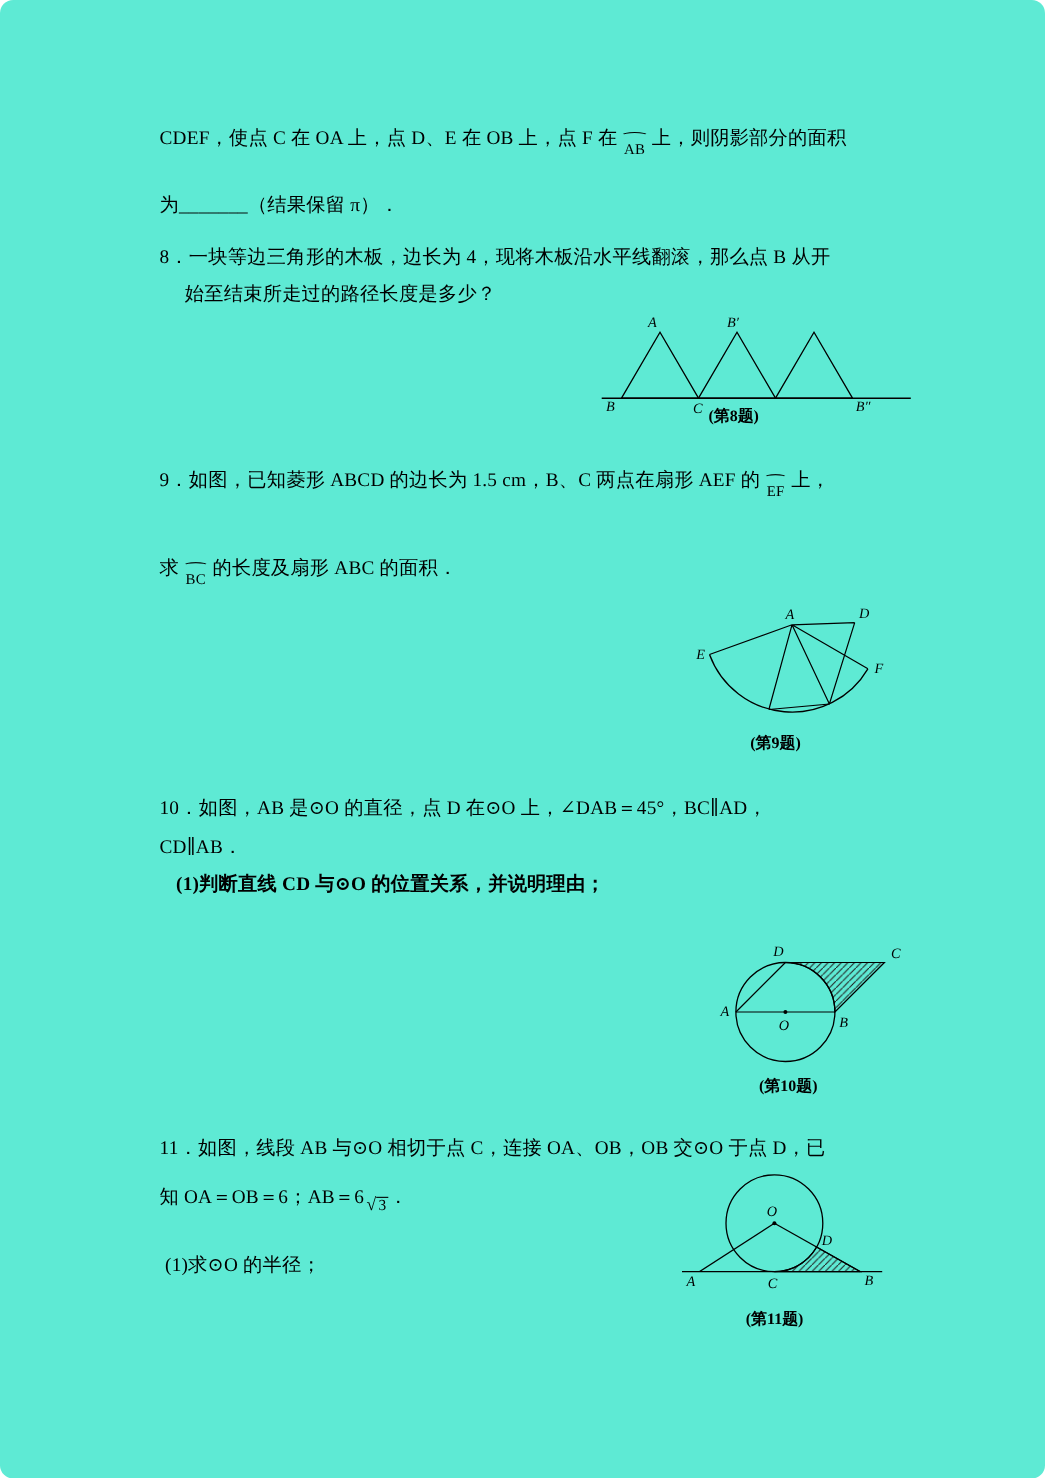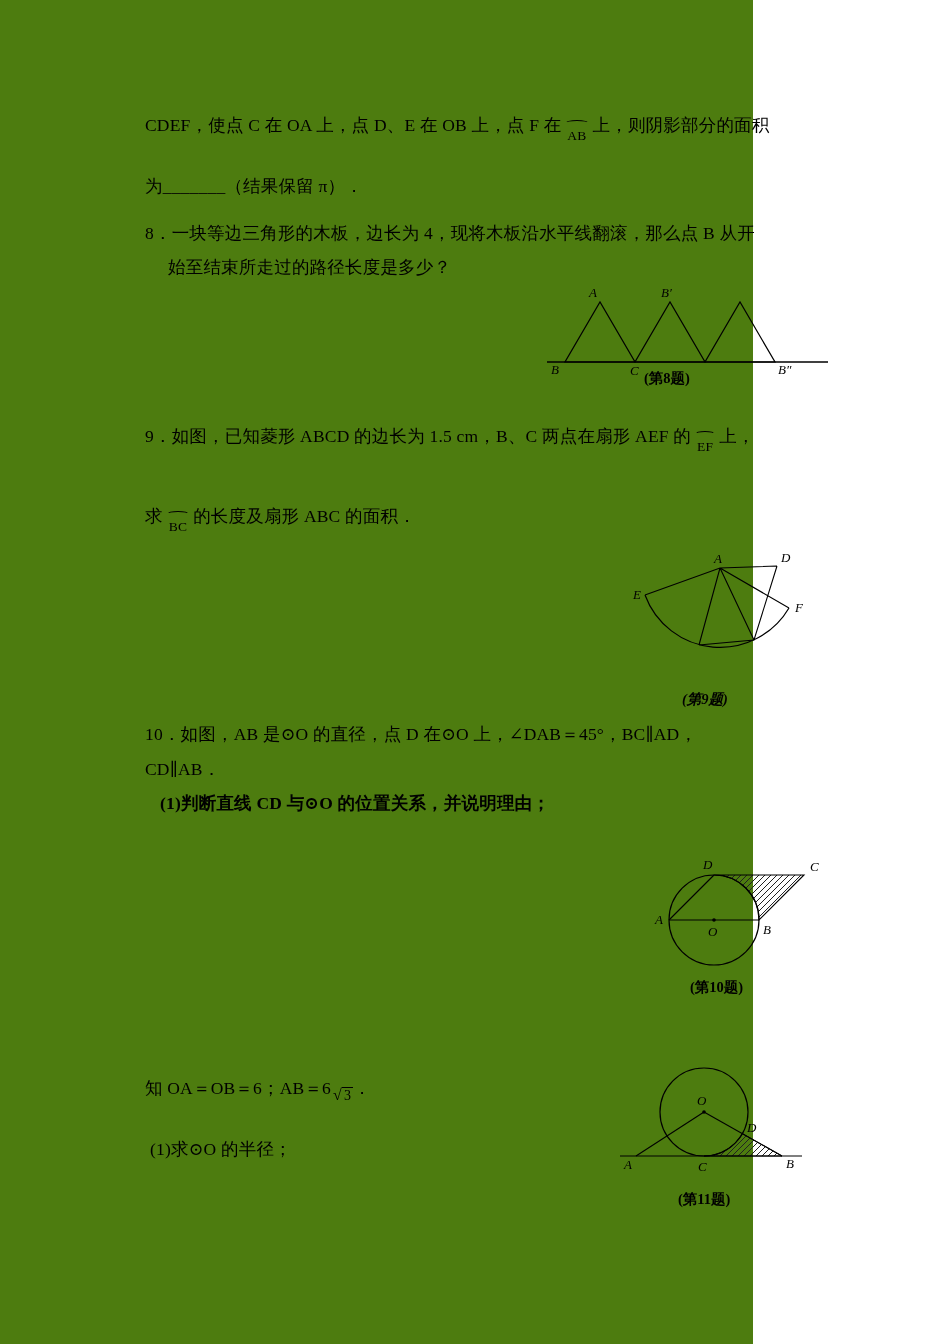--- a/index.html
+++ b/index.html
@@ -1,20 +1,20 @@
 <!DOCTYPE html>
 <html><head>
 <meta charset="utf-8">
 <style>
   * { margin:0; padding:0; box-sizing:border-box; }
   html,body { background:#ffffff; }
   .page {
-    position:relative; width:753px; height:1344px; background:#4d7c0f;
+    position:relative; width:950px; height:1344px; background:#5eead4;
     font-family:"Liberation Serif","DejaVu Serif",serif;
-    color:#000; font-size:17.5px;
+    color:#000; font-size:17.5px;border-radius:12px;
   }
   .line { position:absolute; white-space:nowrap; line-height:1.45; letter-spacing:0.2px; }
   
   .arcwrap { display:inline-block; position:relative; margin:0 6px; vertical-align:-9px;
              font-size:13.5px; line-height:1; padding-top:2px; }
   .arc-mark { position:absolute; top:-7px; left:-2px; right:-2px; height:6px;
               border:1px solid transparent; border-top:1.3px solid #000;
               border-radius:100% 100% 0 0; }
   
   .sqrtwrap { display:inline-block; vertical-align:-6px; font-size:14px; margin-left:2px; }
@@ -62,21 +62,21 @@
   <div class="figure" style="left:632px; top:552px;">
     <svg width="195" height="112" viewBox="0 0 195 112">
       <path d="M13,43 A80,80 0 0 0 157,56" fill="none" stroke="#000" stroke-width="1.2"></path>
       <path d="M13,43 L88,16 L145,14 M88,16 L157,56 M88,16 L67,93 M88,16 L122,88 M67,93 L122,88 L145,14" fill="none" stroke="#000" stroke-width="1.1"></path>
       <text class="lbl" x="82" y="11">A</text>
       <text class="lbl" x="149" y="10">D</text>
       <text class="lbl" x="1" y="47">E</text>
       <text class="lbl" x="163" y="60">F</text>
     </svg>
   </div>
-  <div class="caption" style="left:682px; top:690px;font-style:italic;">(第9题)</div>
+  <div class="caption" style="left:682px; top:666px;">(第9题)</div>
 
   <div class="line" style="left:145px; top:722px;">10．如图，AB 是⊙O 的直径，点 D 在⊙O 上，∠DAB＝45°，BC∥AD，</div>
   <div class="line" style="left:145px; top:757px;">CD∥AB．</div>
   <div class="line" style="left:160px; top:791px;font-weight:bold;">(1)判断直线 CD 与⊙O 的位置关系，并说明理由；</div>
 
   <div class="figure" style="left:652px; top:856px;">
     <svg width="178" height="118" viewBox="0 0 178 118">
       <defs>
         <pattern id="hatch10" patternUnits="userSpaceOnUse" width="6" height="6">
           <path d="M0,6 L6,0" stroke="#222" stroke-width="1"></path>
@@ -89,20 +89,21 @@
       <circle cx="62" cy="64" r="1.8" fill="#000"></circle>
       <text class="lbl" x="51" y="13">D</text>
       <text class="lbl" x="158" y="15">C</text>
       <text class="lbl" x="3" y="68">A</text>
       <text class="lbl" x="56" y="80">O</text>
       <text class="lbl" x="111" y="78">B</text>
     </svg>
   </div>
   <div class="caption" style="left:690px; top:978px;">(第10题)</div>
 
+  <div class="line" style="left:145px; top:1031px;">11．如图，线段 AB 与⊙O 相切于点 C，连接 OA、OB，OB 交⊙O 于点 D，已</div>
   <div class="line" style="left:145px; top:1076px;">
     <span>知 OA＝OB＝6；AB＝6</span><span class="sqrtwrap"><span class="sqrt-sym">√</span><span class="sqrt-num">3</span></span><span>．</span>
   </div>
   <div class="line" style="left:150px; top:1137px;">(1)求⊙O 的半径；</div>
 
   <div class="figure" style="left:612px; top:1060px;">
     <svg width="198" height="126" viewBox="0 0 198 126">
       <defs>
         <pattern id="hatch11" patternUnits="userSpaceOnUse" width="6" height="6">
           <path d="M0,6 L6,0" stroke="#222" stroke-width="1"></path>

